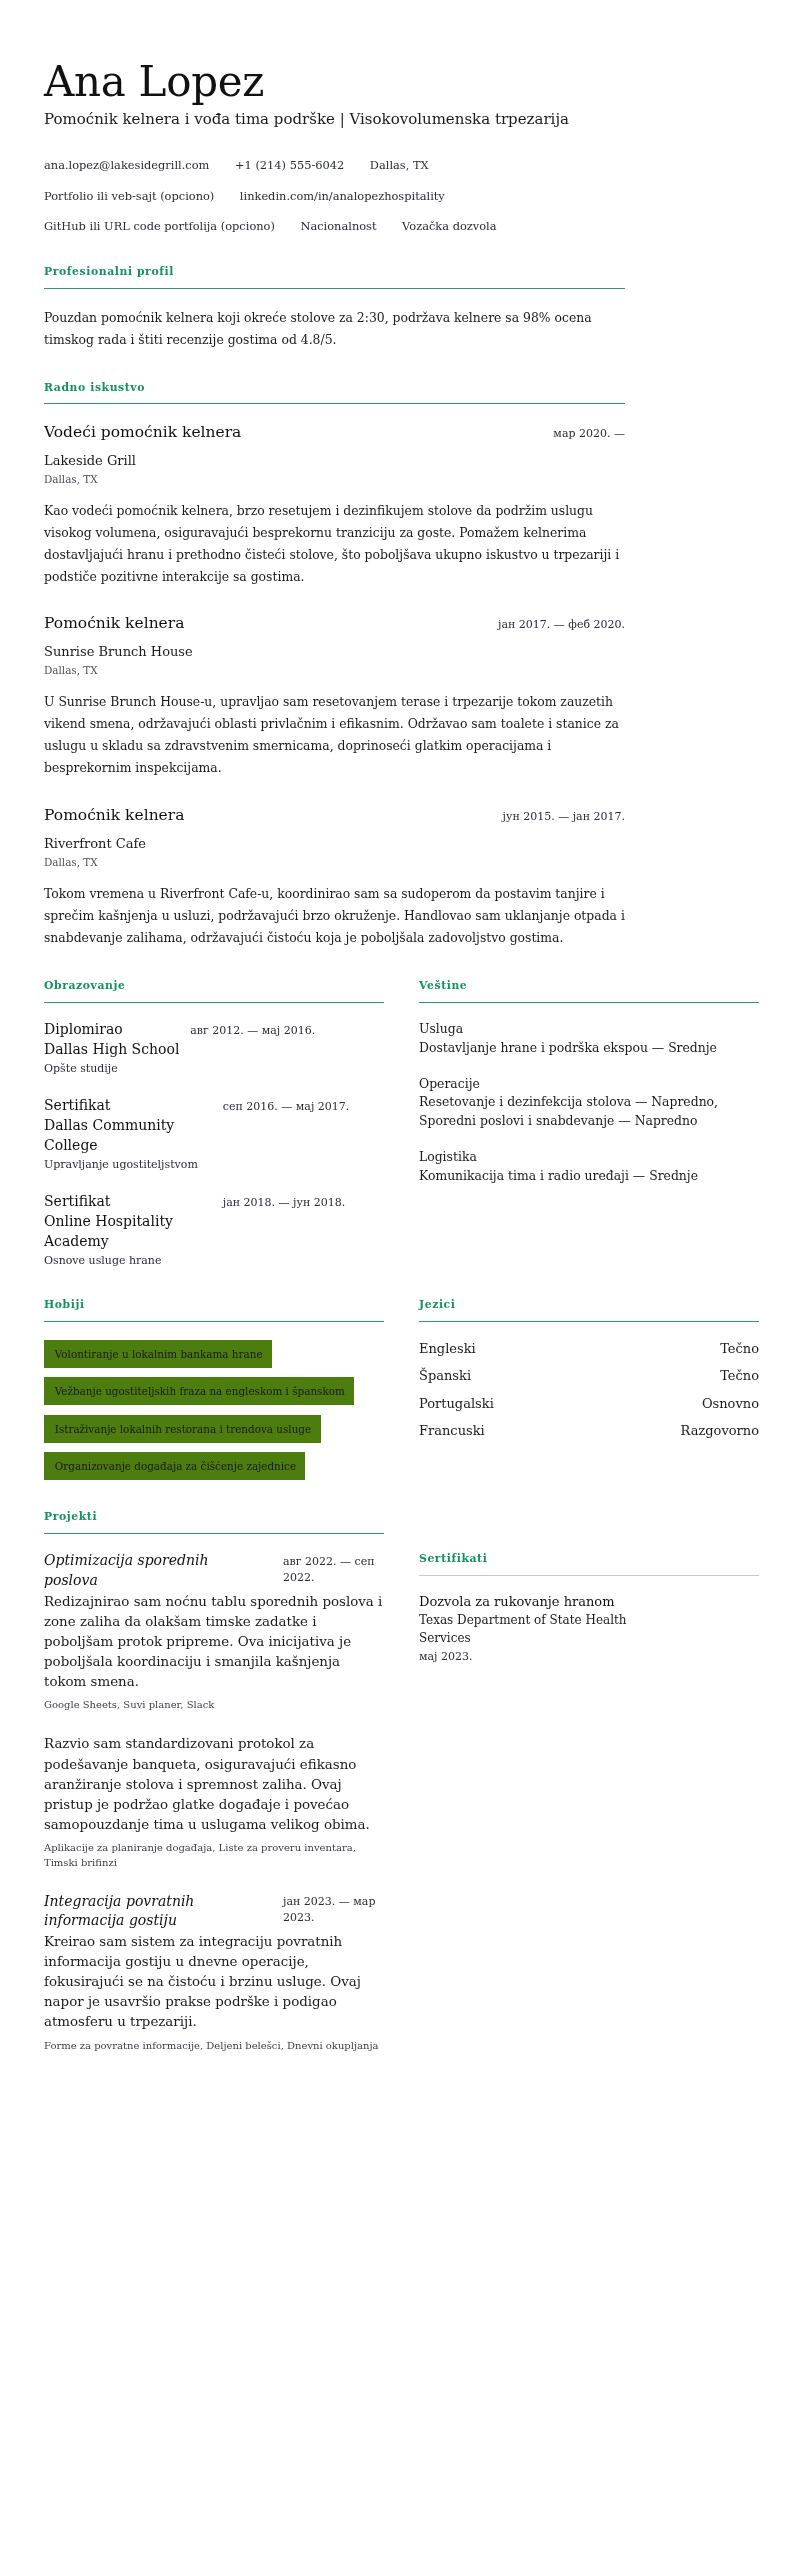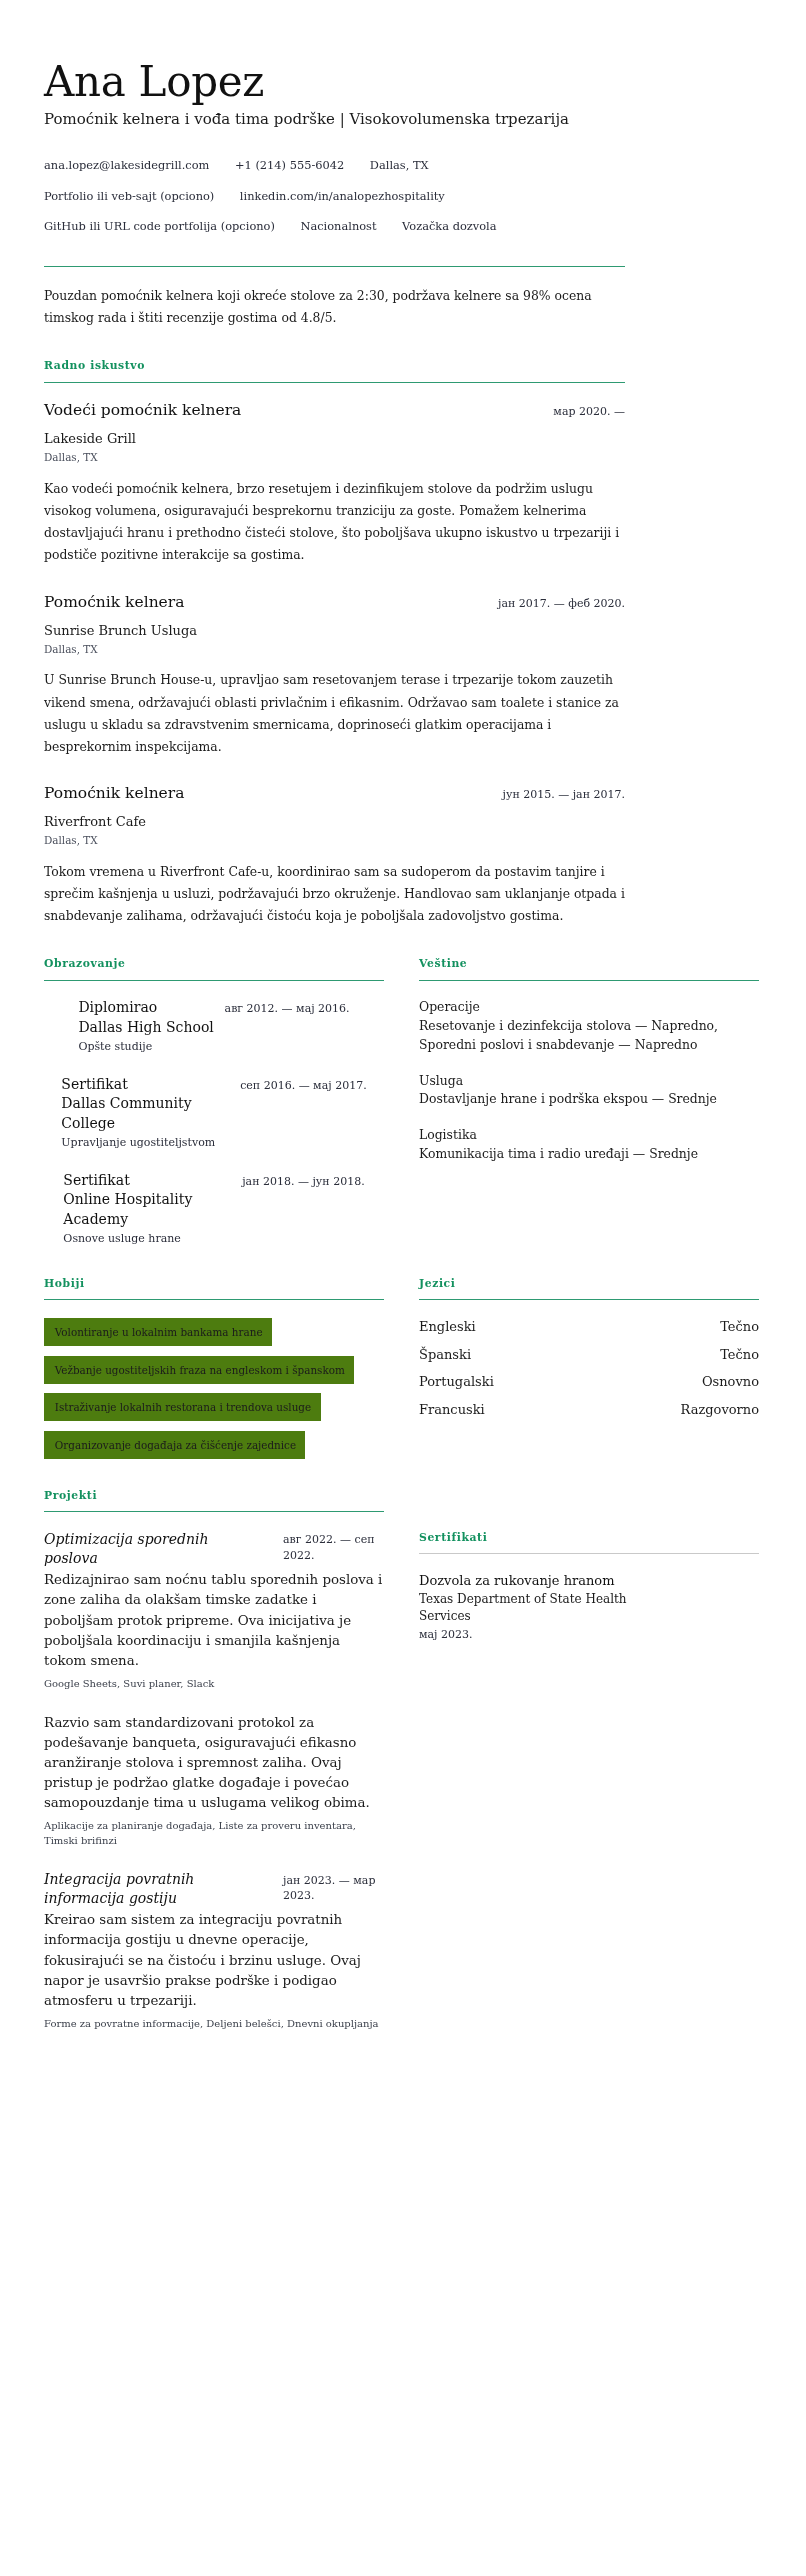--- a/index.html
+++ b/index.html
@@ -140,21 +140,21 @@
     align-items: flex-start;
   }
   .col { width: 340px; flex: 0 0 340px; }
 
   
   .edu-item { margin-bottom: 20px; }
   .edu-item:last-child { margin-bottom: 0; }
 
   .edu-row {
     display: flex;
-    justify-content: center;
+    justify-content: flex-start;
     align-items: flex-start;
     gap: 10.8px;
   }
 
   .edu-left { max-width: 168px; }
 
   .edu-degree {
     font-size: 14px;
     line-height: 1.4;
     color: #111111;
@@ -308,20 +308,21 @@
       </div>
       <div class="contact-row">
         <span class="contact-item">GitHub ili URL code portfolija (opciono)</span>
         <span class="contact-item">Nacionalnost</span>
         <span class="contact-item">Vozačka dozvola</span>
       </div>
     </div>
   </header>
 
   <section class="section">
+    <div class="section-head">Profesionalni profil</div>
     <hr class="section-rule">
     <p class="body-text">Pouzdan pomoćnik kelnera koji okreće stolove za 2:30, podržava kelnere sa 98% ocena timskog rada i štiti recenzije gostima od 4.8/5.</p>
   </section>
 
   <section class="section">
     <div class="section-head">Radno iskustvo</div>
     <hr class="section-rule">
 
     <div class="job">
       <div class="job-top">
@@ -331,21 +332,21 @@
       <div class="job-company">Lakeside Grill</div>
       <div class="job-location">Dallas, TX</div>
       <p class="job-desc">Kao vodeći pomoćnik kelnera, brzo resetujem i dezinfikujem stolove da podržim uslugu visokog volumena, osiguravajući besprekornu tranziciju za goste. Pomažem kelnerima dostavljajući hranu i prethodno čisteći stolove, što poboljšava ukupno iskustvo u trpezariji i podstiče pozitivne interakcije sa gostima.</p>
     </div>
 
     <div class="job">
       <div class="job-top">
         <div class="job-title">Pomoćnik kelnera</div>
         <div class="job-dates">јан 2017. — феб 2020.</div>
       </div>
-      <div class="job-company">Sunrise Brunch Usluga</div>
+      <div class="job-company">Sunrise Brunch House</div>
       <div class="job-location">Dallas, TX</div>
       <p class="job-desc">U Sunrise Brunch House-u, upravljao sam resetovanjem terase i trpezarije tokom zauzetih vikend smena, održavajući oblasti privlačnim i efikasnim. Održavao sam toalete i stanice za uslugu u skladu sa zdravstvenim smernicama, doprinoseći glatkim operacijama i besprekornim inspekcijama.</p>
     </div>
 
     <div class="job">
       <div class="job-top">
         <div class="job-title">Pomoćnik kelnera</div>
         <div class="job-dates">јун 2015. — јан 2017.</div>
       </div>
       <div class="job-company">Riverfront Cafe</div>
@@ -392,26 +393,26 @@
           <div class="edu-dates">јан 2018. — јун 2018.</div>
         </div>
       </div>
     </div>
 
     <div class="col">
       <div class="section-head">Veštine</div>
       <hr class="section-rule">
 
       <div class="skill-group">
+        <div class="skill-cat">Usluga</div>
+        <div class="skill-list">Dostavljanje hrane i podrška ekspou — Srednje</div>
+      </div>
+      <div class="skill-group">
         <div class="skill-cat">Operacije</div>
         <div class="skill-list">Resetovanje i dezinfekcija stolova — Napredno, Sporedni poslovi i snabdevanje — Napredno</div>
-      </div>
-      <div class="skill-group">
-        <div class="skill-cat">Usluga</div>
-        <div class="skill-list">Dostavljanje hrane i podrška ekspou — Srednje</div>
       </div>
       <div class="skill-group">
         <div class="skill-cat">Logistika</div>
         <div class="skill-list">Komunikacija tima i radio uređaji — Srednje</div>
       </div>
     </div>
   </section>
 
   <section class="section cols">
 

